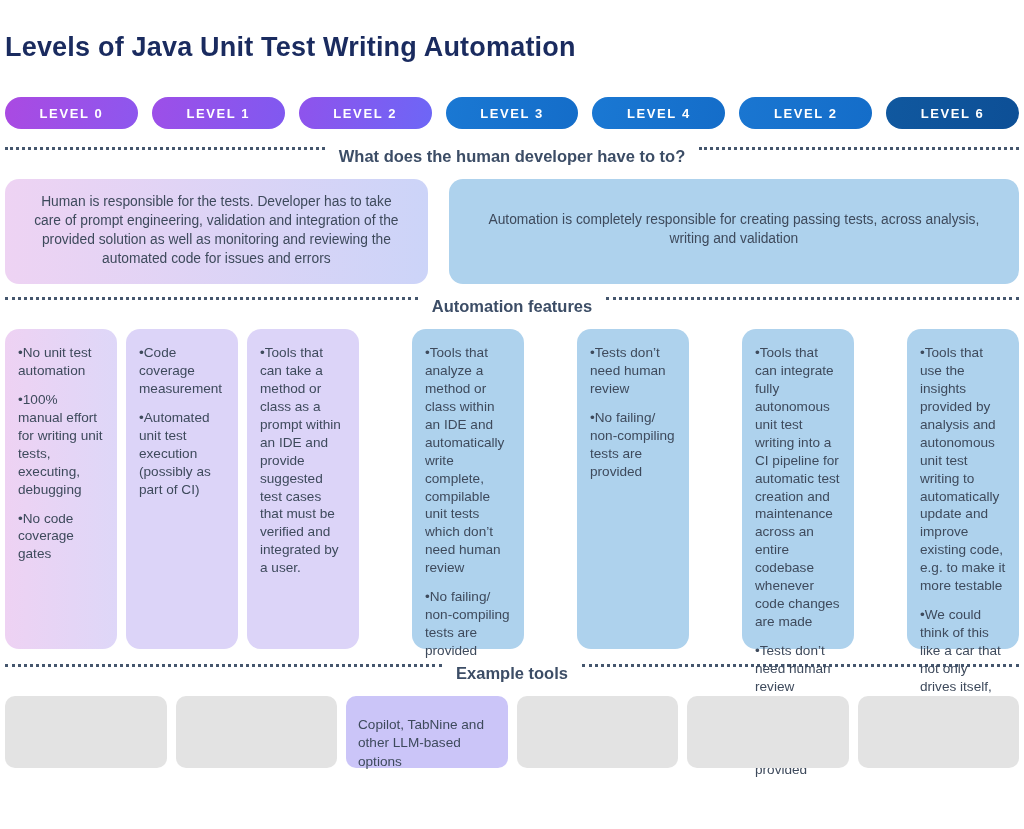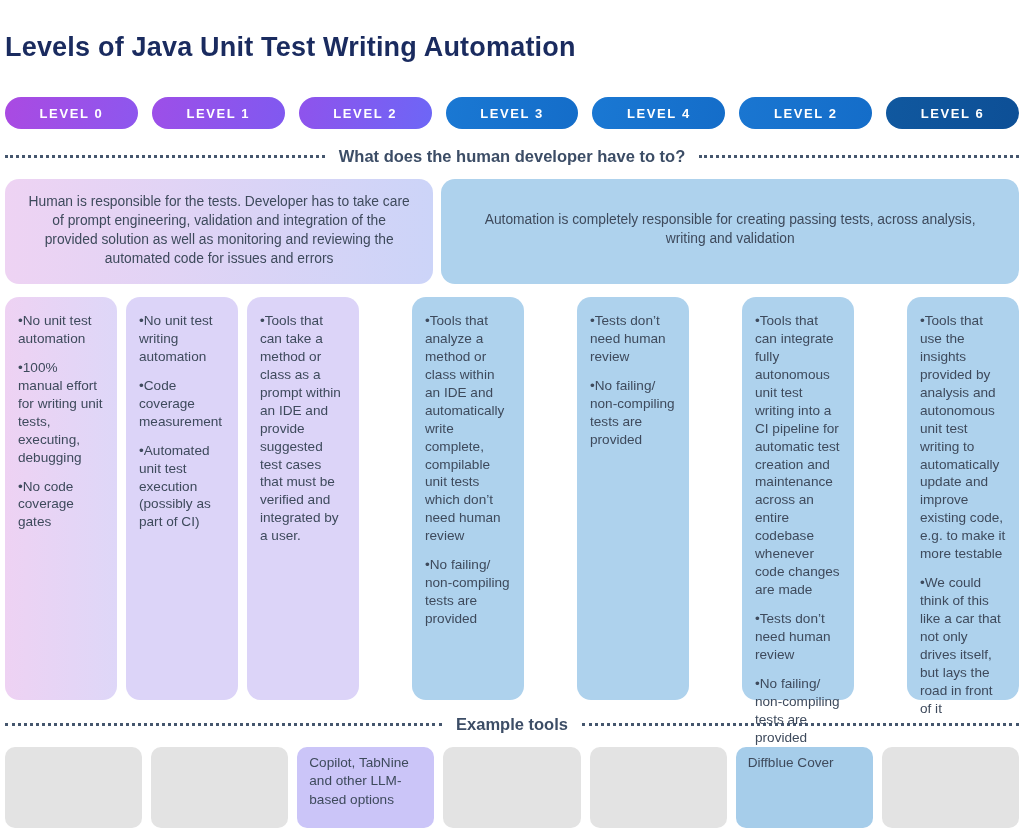--- a/index.html
+++ b/index.html
@@ -20,59 +20,59 @@
   
   .pills { display: flex; gap: 14px; margin-bottom: 18px; }
   .pill {
     flex: 1; height: 32px; border-radius: 16px;
     display: flex; align-items: center; justify-content: center;
     color: #ffffff; font-size: 13px; font-weight: 700; letter-spacing: 1.6px;
     background: #8d57ee;
   }
 
   
-  .sect-head { display: flex; align-items: center; margin-bottom: 13px; }
+  .sect-head { display: flex; margin-bottom: 13px; }
   .sect-title {
     font-size: 16.5px; font-weight: 700; color: var(--heading, #3c4d66);
     white-space: nowrap; padding: 0 14px;
   }
   .dots { flex: 1; height: 0; border-top: 3px dotted var(--heading, #3c4d66); opacity: 0.95; }
 
   
-  .human-row { display: flex; gap: 8px; margin-bottom: 13px; align-items: flex-end; }
+  .human-row { display: flex; gap: 21px; margin-bottom: 13px; align-items: flex-end; }
   .human-box {
     height: 105px; border-radius: 14px; padding: 13px 22px;
     font-size: 13.8px; line-height: 1.38; text-align: center;
   }
   .human-box.left {
     flex: 429; 
     background: linear-gradient(90deg, var(--human-left-from, #eed3f3), var(--human-left-to, #ccd4f8));
   }
   .human-box.right {
     flex: 578; 
     background: var(--human-right, #aed2ed);
     padding: 31px 30px;
   }
 
   
   .cols { display: flex; gap: 9px; margin-bottom: 15px; }
   .col {
-    flex: 1; height: 403px; border-radius: 14px; padding: 15px 12px 10px 13px;
+    flex: 1; height: 320px; border-radius: 14px; padding: 15px 12px 10px 13px;
     font-size: 13.6px; line-height: 1.32;
   }
   .col.tone-l0 { background: linear-gradient(90deg, var(--col-l0-from, #eed2f3), var(--col-l0-to, #ded7f8)); }
   .col.tone-purple { background: var(--col-purple, #dcd4f8); }
   .col.tone-blue { background: var(--col-blue, #aed2ed); margin-left: 44px; }
   .bullet { margin-bottom: 11px; }
   .bullet::before { content: "\2022 "; }
 
   
   .tools { display: flex; gap: 9px; }
   .tool-cell {
-    flex: 1; height: 81px; border-radius: 10px; padding: 7px 12px;
+    flex: 1; height: 72px; border-radius: 10px; padding: 20px 12px;
     font-size: 13.6px; line-height: 1.35;
     background: var(--tool-gray, #e3e3e3);
   }
   .tool-cell.tone-purple { background: var(--tool-purple, #cbc5f8); }
   .tool-cell.tone-blue { background: var(--tool-blue, #a6cdea); }
 </style>
 </head>
 <body>
 
 <div class="page">
@@ -93,29 +93,33 @@
     <div class="dots"></div>
     <div class="sect-title">What does the human developer have to to?</div>
     <div class="dots"></div>
   </div>
 
   <div class="human-row">
     <div class="human-box left">Human is responsible for the tests. Developer has to take care of prompt engineering, validation and integration of the provided solution as well as monitoring and reviewing the automated code for issues and errors</div>
     <div class="human-box right">Automation is completely responsible for creating passing tests, across analysis, writing and validation</div>
   </div>
 
+  <div class="sect-head">
+    <div class="dots"></div>
+    <div class="sect-title">Automation features</div>
+    <div class="dots"></div>
+  </div>
 
   <div class="cols">
     <div class="col tone-l0">
       <p class="bullet">No unit test automation</p>
       <p class="bullet">100% manual effort for writing unit tests, executing, debugging</p>
       <p class="bullet">No code coverage gates</p>
     </div>
     <div class="col tone-purple">
-      <p class="bullet">No unit test writing automation</p>
       <p class="bullet">Code coverage measurement</p>
       <p class="bullet">Automated unit test execution (possibly as part of CI)</p>
     </div>
     <div class="col tone-purple">
       <p class="bullet">Tools that can take a method or class as a prompt within an IDE and provide suggested test cases that must be verified and integrated by a user.</p>
     </div>
     <div class="col tone-blue">
       <p class="bullet">Tools that analyze a method or class within an IDE and automatically write complete, compilable unit tests which don’t need human review</p>
       <p class="bullet">No failing/ non-compiling tests are provided</p>
     </div>
@@ -139,17 +143,16 @@
     <div class="sect-title">Example tools</div>
     <div class="dots"></div>
   </div>
 
   <div class="tools">
     <div class="tool-cell"></div>
     <div class="tool-cell"></div>
     <div class="tool-cell tone-purple">Copilot, TabNine and other LLM-based options</div>
     <div class="tool-cell"></div>
     <div class="tool-cell"></div>
-    <div class="tool-cell tone-blue">Diffblue Cover</div>
     <div class="tool-cell"></div>
   </div>
 
 </div>
 
 </body></html>

